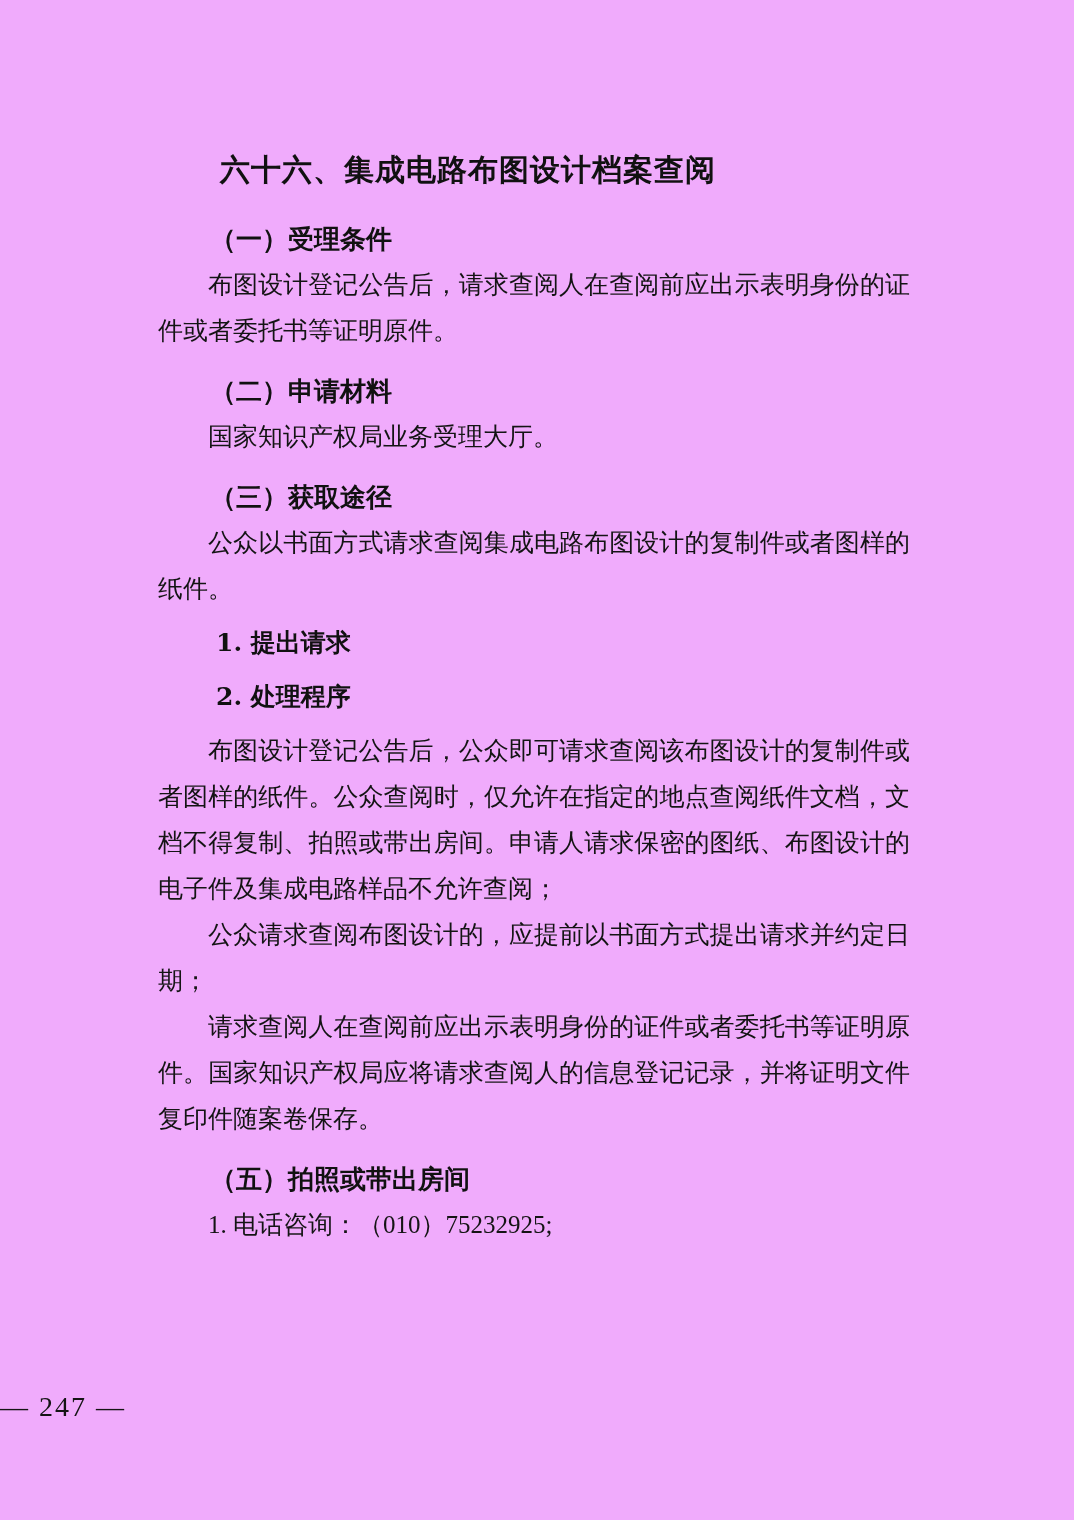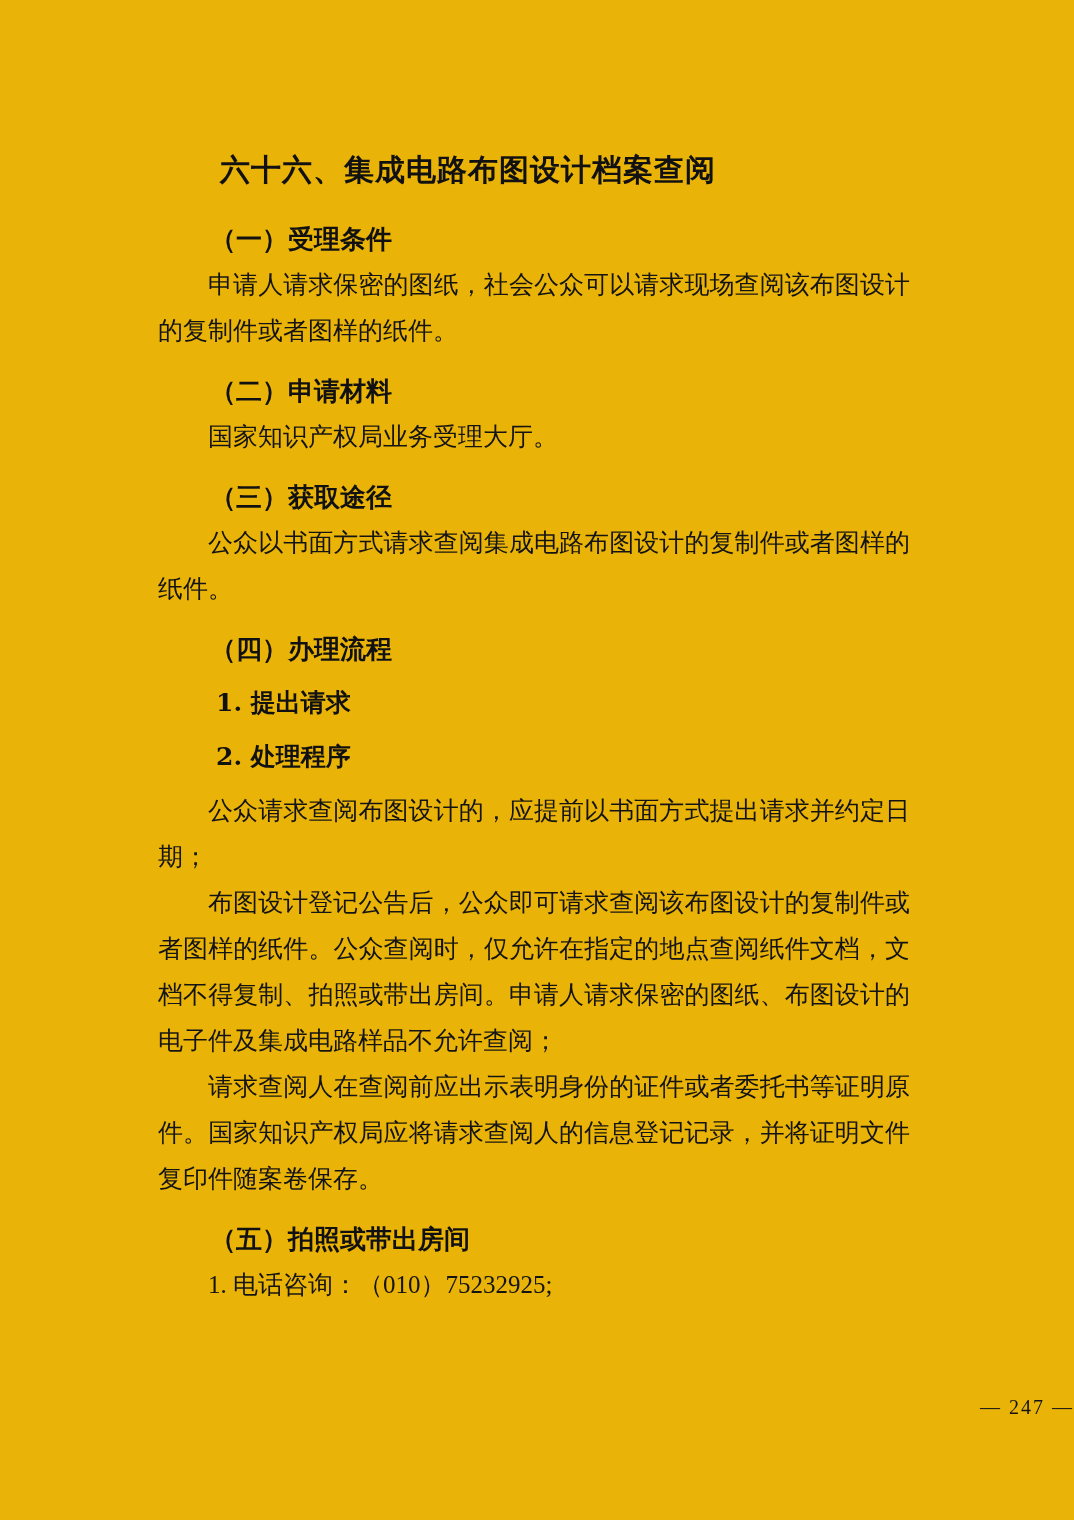--- a/index.html
+++ b/index.html
@@ -4,21 +4,21 @@
 <style>
   html, body {
     margin: 0;
     padding: 0;
     background: #ffffff;
   }
   .page {
     position: relative;
     width: 1074px;
     height: 1520px;
-    background: #eab308;
+    background: #f0abfc;
     color: #0d0d0d;
     overflow: hidden;
     font-family: "Liberation Serif", serif;
   }
   .content {
     position: absolute;
     left: 158px;
     top: 0;
     width: 752px;
   }
@@ -59,51 +59,50 @@
     text-indent: 2em;
     text-align: justify;
     margin: 0;
     color: #141414;
   }
   .page-number {
     position: absolute;
     top: 1392px;
     left: 0;
     width: 100%;
-    text-align: right;
-    font-size: 20px;
+    text-align: left;
+    font-size: 28px;
     line-height: 30px;
     letter-spacing: 2px;
     color: #141414;
   }
 </style>
 </head>
 <body>
 
 <div class="page">
   <div class="content">
 
     <h1 class="doc-title">六十六、集成电路布图设计档案查阅</h1>
 
     <h2 class="h2 first">（一）受理条件</h2>
-    <p class="p">申请人请求保密的图纸，社会公众可以请求现场查阅该布图设计的复制件或者图样的纸件。</p>
+    <p class="p">布图设计登记公告后，请求查阅人在查阅前应出示表明身份的证件或者委托书等证明原件。</p>
 
     <h2 class="h2">（二）申请材料</h2>
     <p class="p">国家知识产权局业务受理大厅。</p>
 
     <h2 class="h2">（三）获取途径</h2>
     <p class="p">公众以书面方式请求查阅集成电路布图设计的复制件或者图样的纸件。</p>
 
-    <h2 class="h2">（四）办理流程</h2>
 
     <h3 class="h3">1. 提出请求</h3>
 
     <h3 class="h3">2. 处理程序</h3>
+    <p class="p">布图设计登记公告后，公众即可请求查阅该布图设计的复制件或者图样的纸件。公众查阅时，仅允许在指定的地点查阅纸件文档，文档不得复制、拍照或带出房间。申请人请求保密的图纸、布图设计的电子件及集成电路样品不允许查阅；</p>
     <p class="p">公众请求查阅布图设计的，应提前以书面方式提出请求并约定日期；</p>
-    <p class="p">布图设计登记公告后，公众即可请求查阅该布图设计的复制件或者图样的纸件。公众查阅时，仅允许在指定的地点查阅纸件文档，文档不得复制、拍照或带出房间。申请人请求保密的图纸、布图设计的电子件及集成电路样品不允许查阅；</p>
     <p class="p">请求查阅人在查阅前应出示表明身份的证件或者委托书等证明原件。国家知识产权局应将请求查阅人的信息登记记录，并将证明文件复印件随案卷保存。</p>
 
     <h2 class="h2">（五）拍照或带出房间</h2>
     <p class="p">1. 电话咨询：（010）75232925;</p>
 
   </div>
 
   <div class="page-number">— 247 —</div>
 </div>
 

